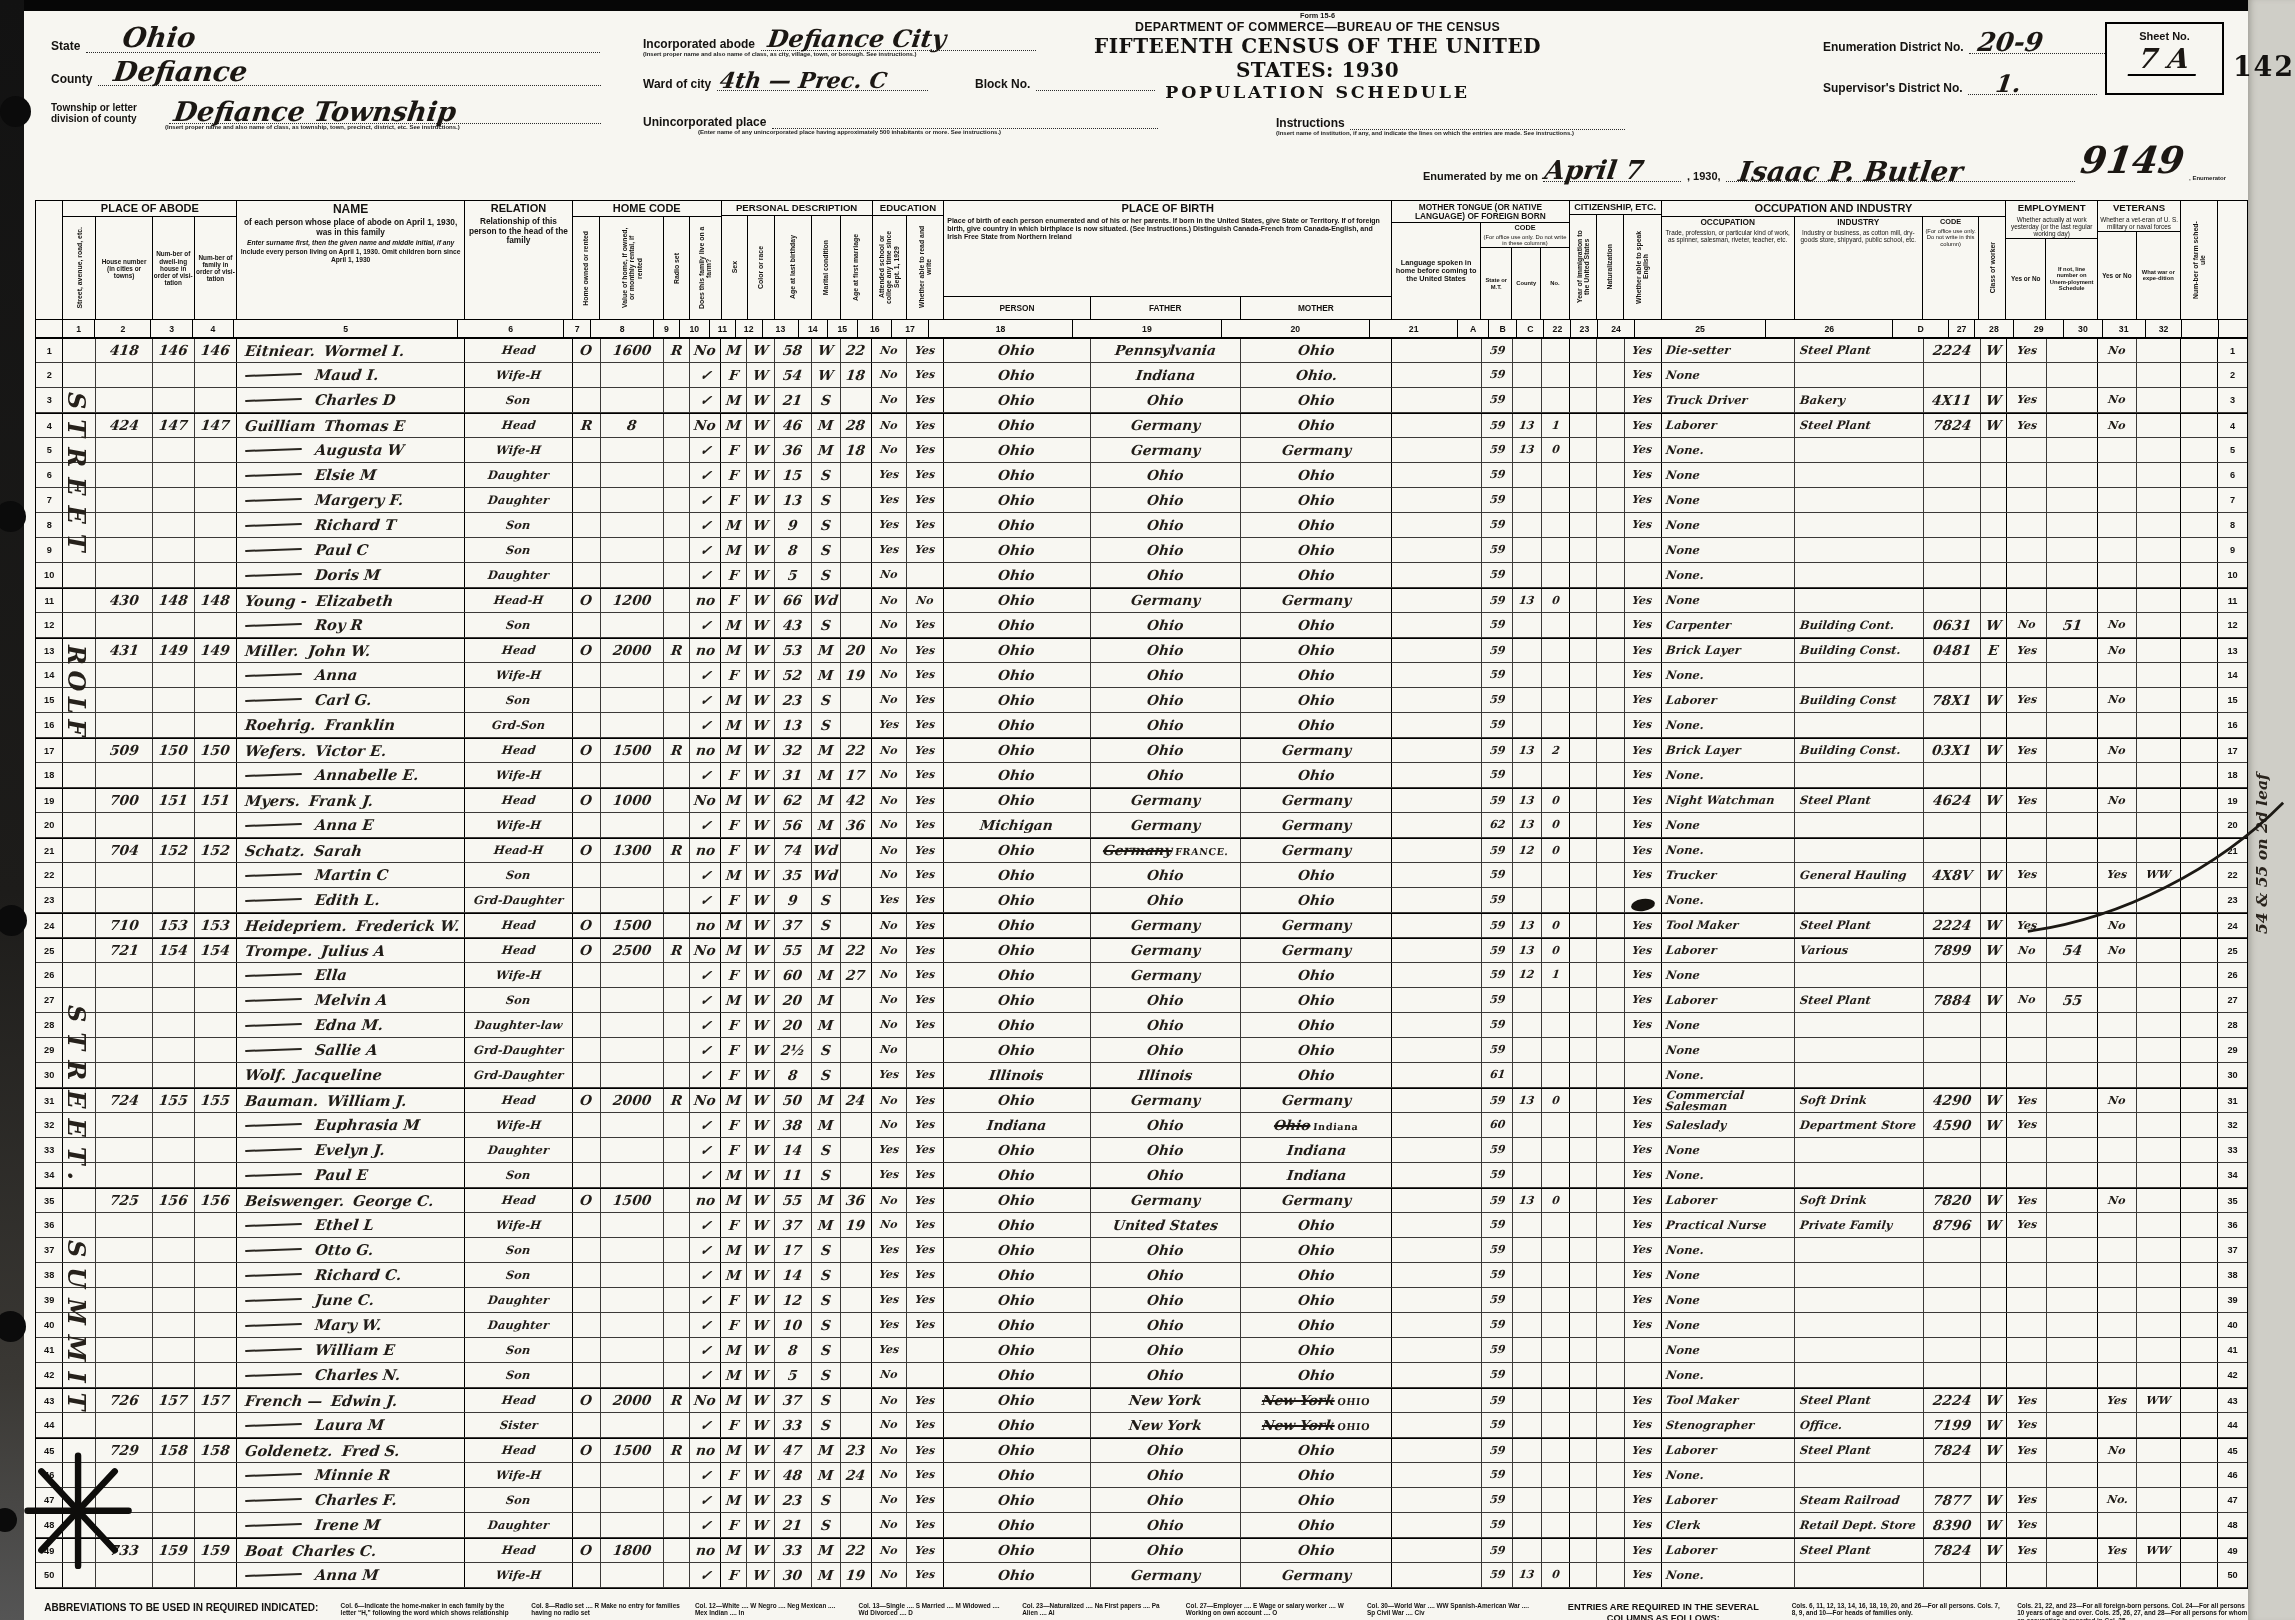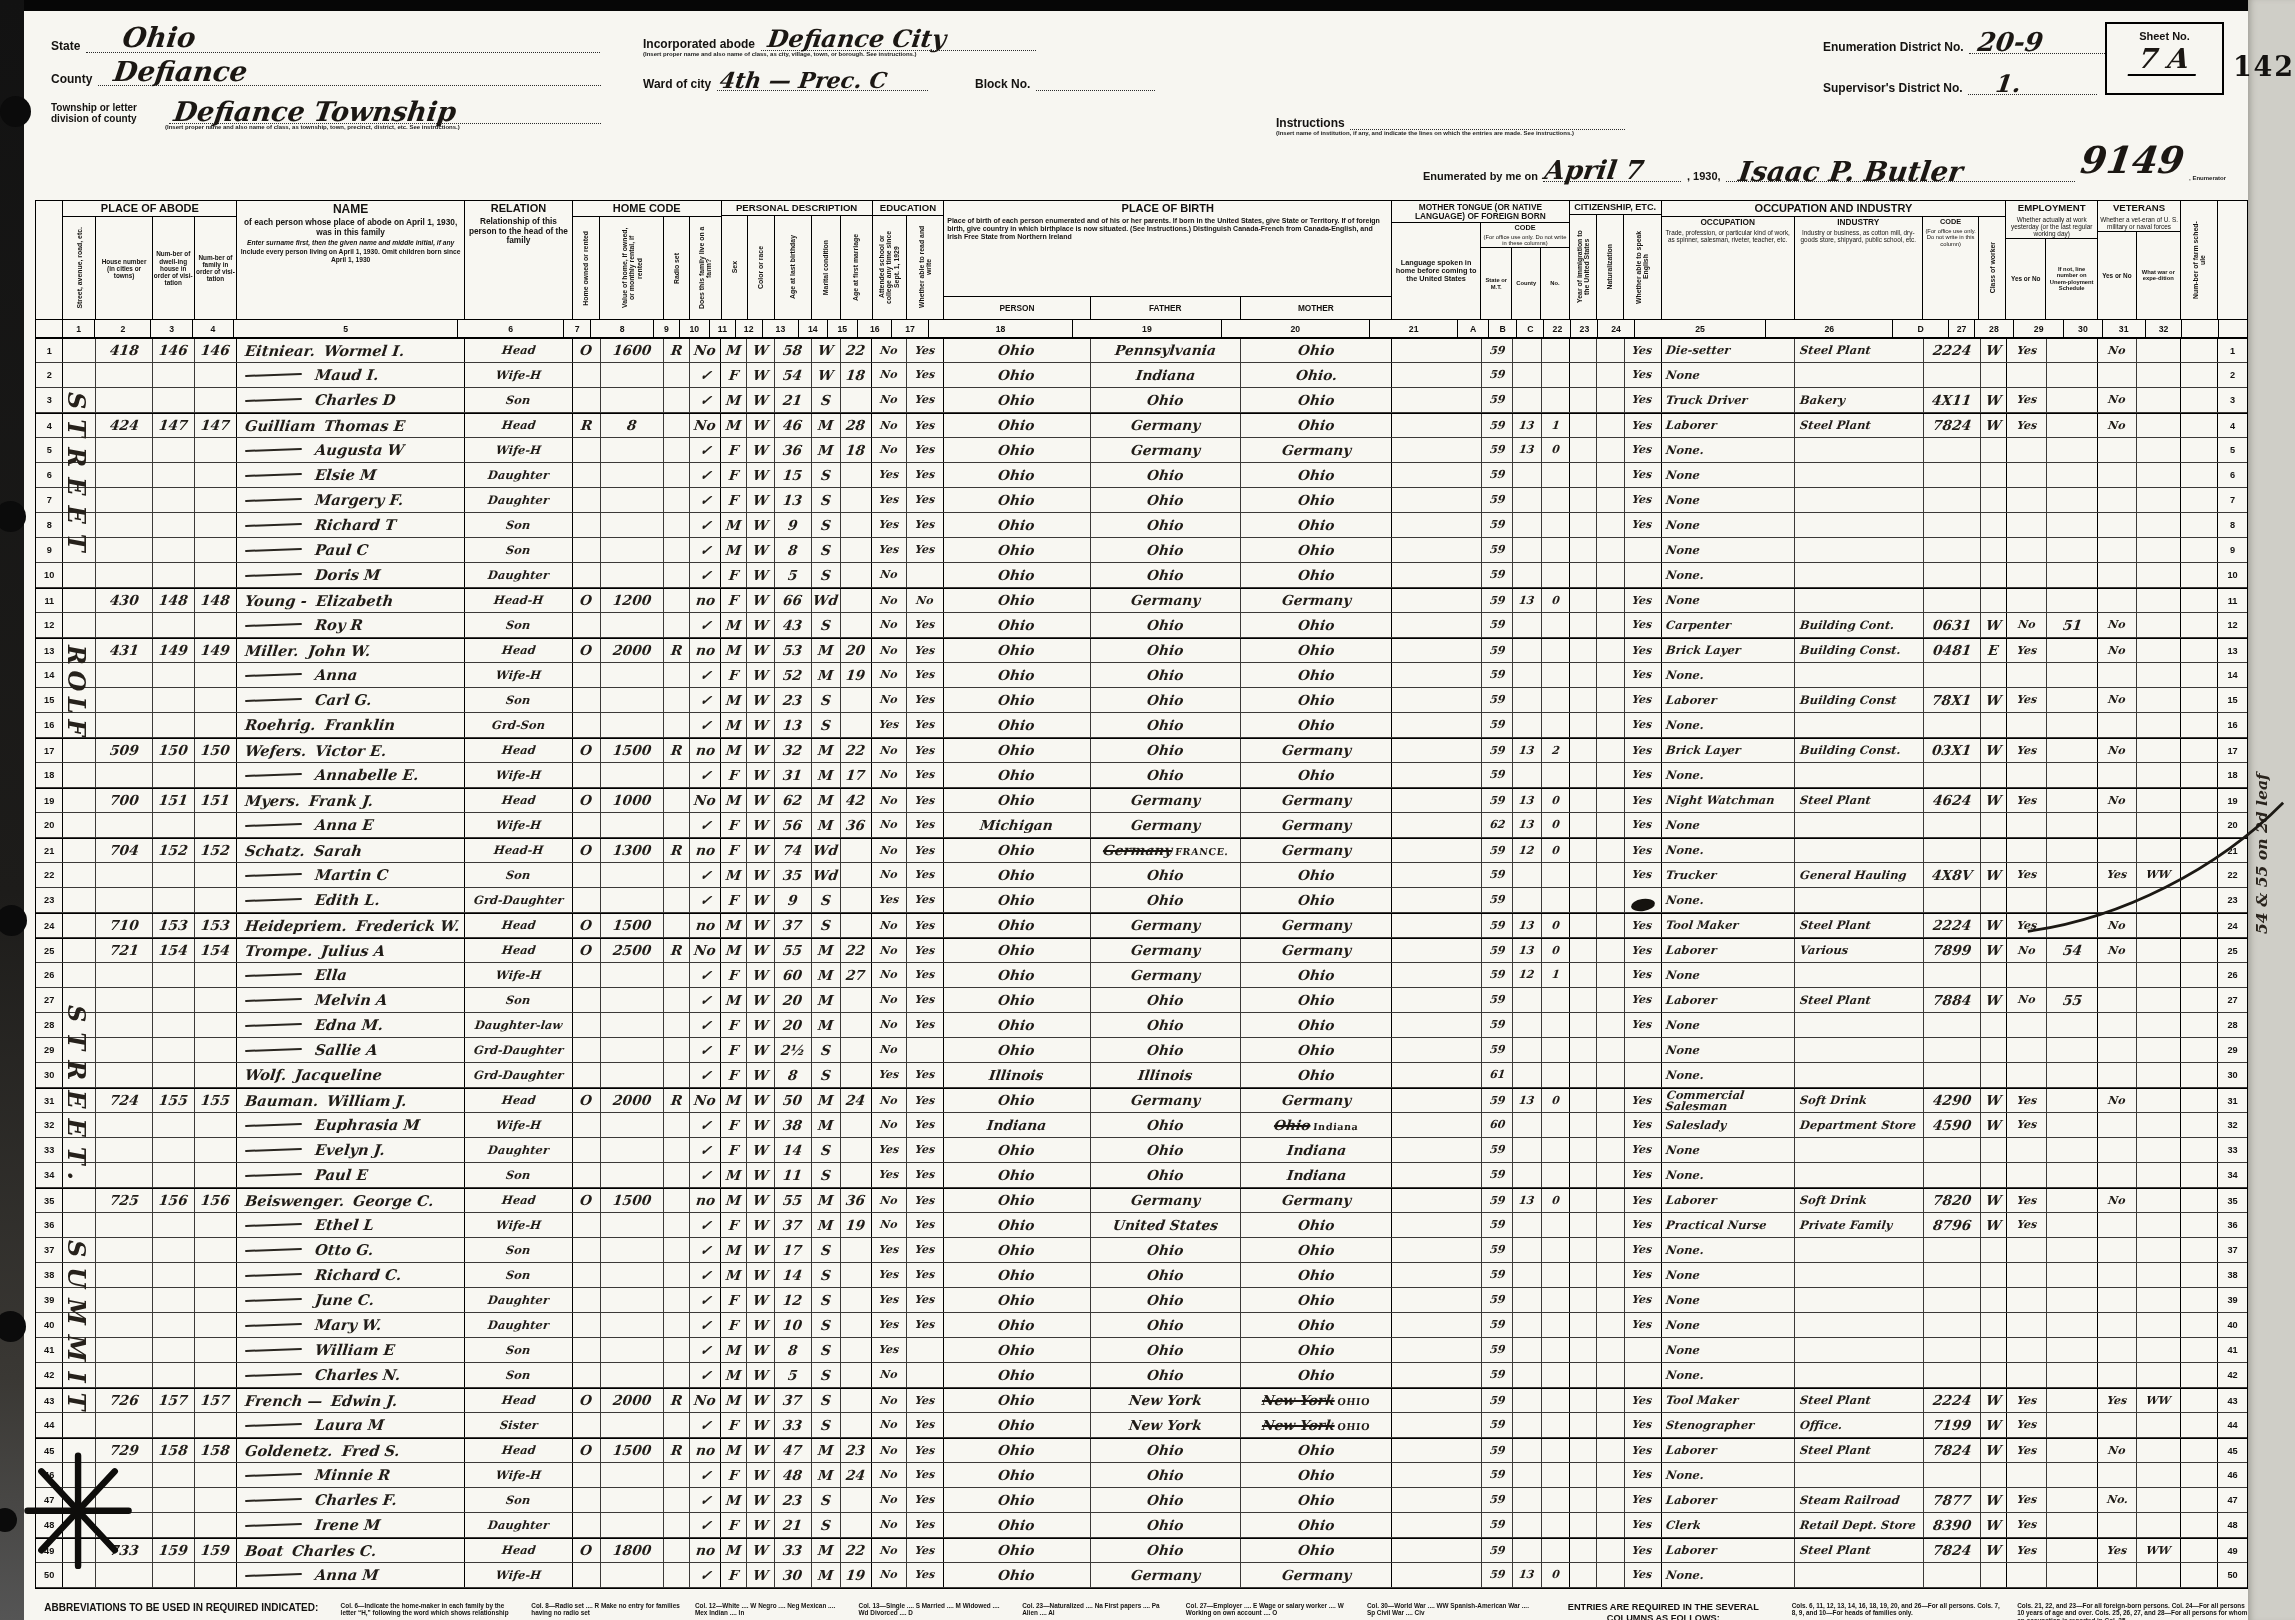--- a/index.html
+++ b/index.html
@@ -118,21 +118,34 @@
   <div class="abs row" style="left:643px;top:68px;">
     <span class="lab">Ward of city</span>
     <span class="blank" style="width:211px;height:22px;">
       <span class="hwv" style="font-size:22px;position:absolute;left:3.7px;bottom:-2.8px;">4th — Prec. C</span>
     </span>
   </div>
   <div class="abs row" style="left:975px;top:68px;">
     <span class="lab">Block No.</span>
     <span class="blank" style="width:119px;height:22px;"></span>
   </div>
+  <div class="abs" style="left:643px;top:110px;width:588px;">
+    <div class="row">
+      <span class="lab">Unincorporated place</span>
+      <span class="blank" style="width:386px;height:18.4px;"></span>
+    </div>
+    <div class="note" style="margin-left:55px;">(Enter name of any unincorporated place having approximately 500 inhabitants or more.  See instructions.)</div>
+  </div>
 
+  <div class="abs" style="left:1042px;top:11px;width:551px;">
+    <div style="text-align:center;font-size:7.3px;font-weight:bold;">Form 15-6</div>
+    <div class="t-dept">DEPARTMENT OF COMMERCE—BUREAU OF THE CENSUS</div>
+    <div class="t-main">FIFTEENTH CENSUS OF THE UNITED STATES: 1930</div>
+    <div class="t-sub">POPULATION SCHEDULE</div>
+  </div>
   <div class="abs" style="left:1276px;top:112px;width:514px;">
     <div class="row">
       <span class="lab">Instructions</span>
       <span class="blank" style="width:275px;height:16.5px;"></span>
     </div>
     <div class="note">(Insert name of institution, if any, and indicate the lines on which the entries are made.  See instructions.)</div>
   </div>
 
   <div class="abs row" style="left:1823px;top:29px;">
     <span class="lab">Enumeration District No.</span>

